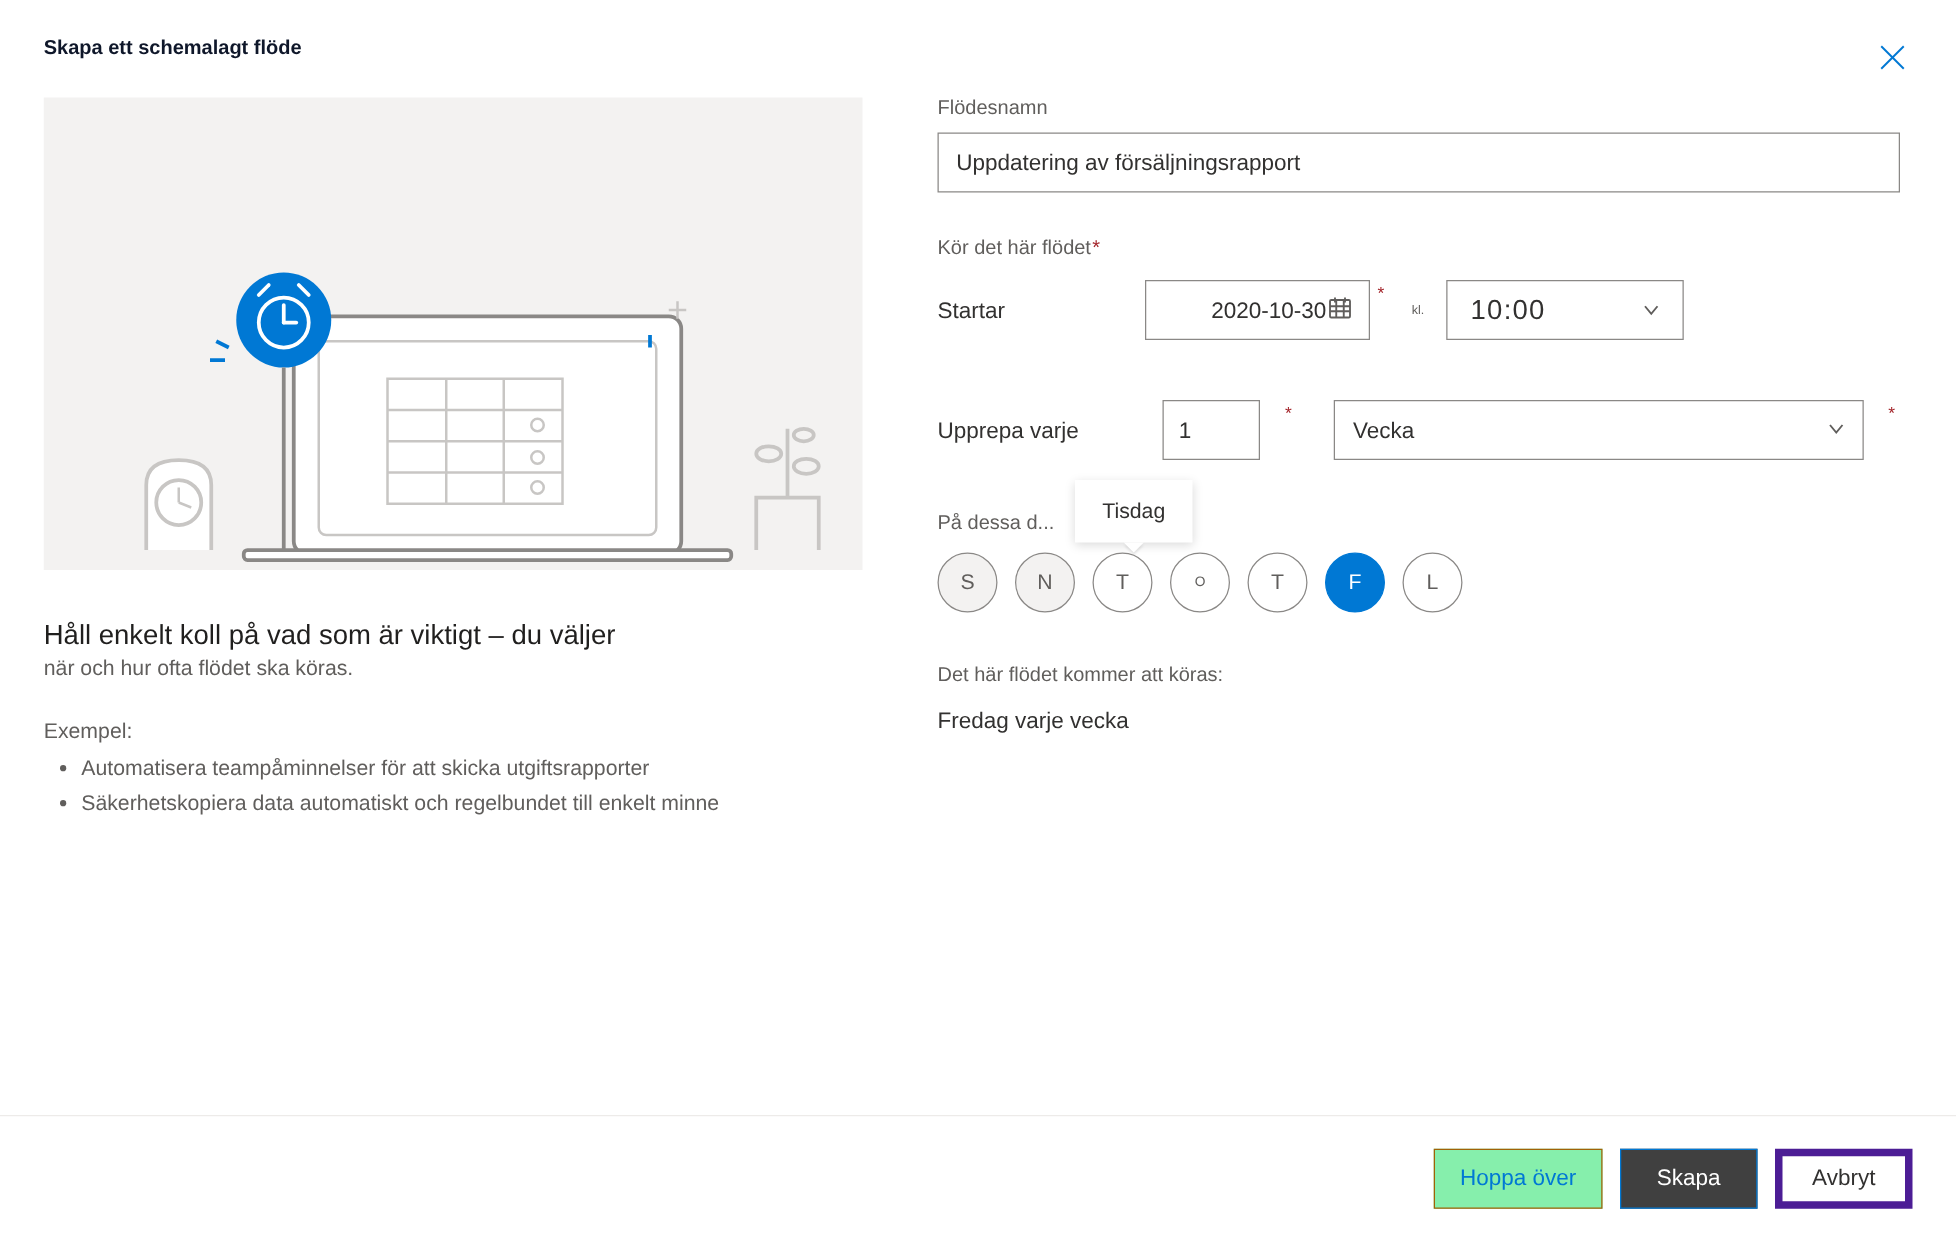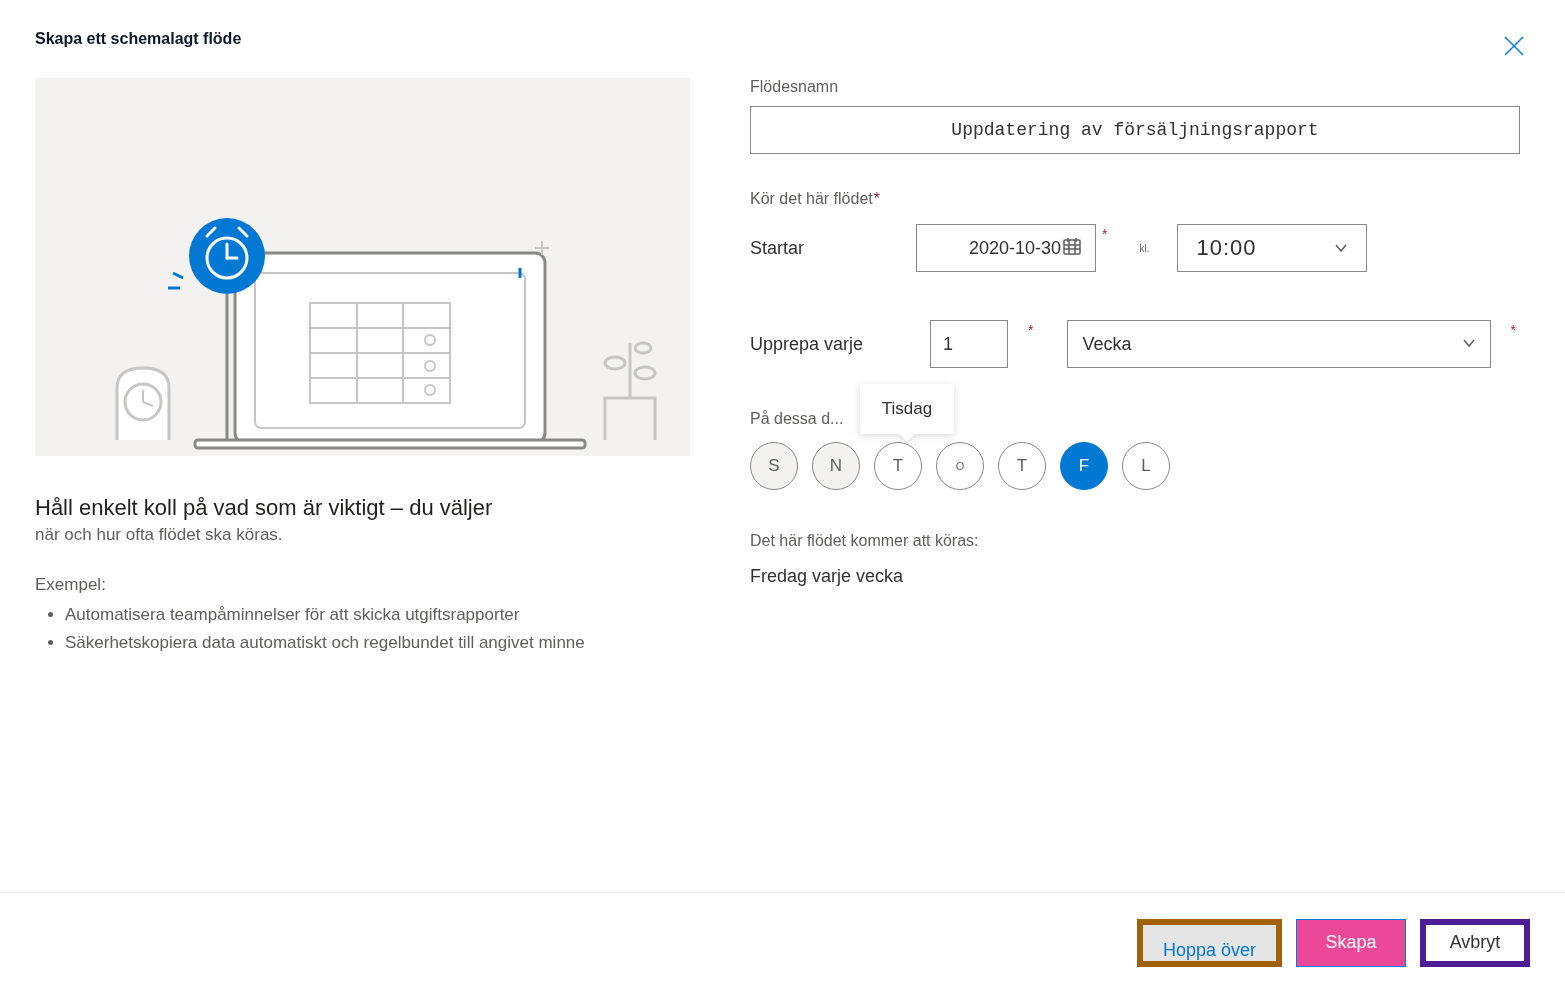--- a/index.html
+++ b/index.html
@@ -93,22 +93,21 @@
     display: block;
   }
   .required { color: #a4262c; margin-left: 1px; }
   .text-input {
     width: 100%;
     height: 48px;
     padding: 0 14px;
     font-size: 18px;
     color: #323130;
     border: 1px solid #8a8886;
-    font-family: Liberation Mono, monospace;
-    text-align: center;
+    font-family: Liberation Sans, sans-serif;
   }
 
   .section-label {
     font-size: 16px;
     color: #605e5c;
     margin: 36px 0 16px 0;
   }
   .run-row {
     display: flex;
     align-items: center;
@@ -128,21 +127,21 @@
     font-size: 18px;
     background: #fff;
   }
   .date-box { width: 180px; padding: 0 12px; justify-content: flex-end; }
   .time-box { width: 190px; padding: 0 18px; justify-content: space-between; letter-spacing: 1px; font-size: 22px;}
   .num-box  { width: 78px;  padding: 0 12px; }
   .unit-box { flex: 1; padding: 16px 14px; justify-content: space-between; }
   .tiny-kl {
     font-size: 10px;
     color: #605e5c;
-    margin: 0 12px;
+    margin: 0 2px;
   }
   .req-outside {
     color: #a4262c;
     font-size: 14px;
     margin-left: -10px;
     margin-right: 4px;
     align-self: flex-start;
     padding-top: 2px;
   }
 
@@ -238,27 +237,26 @@
     min-width: 110px;
     padding: 0 20px;
     font-size: 18px;
     font-family: inherit;
     cursor: pointer;
     display: inline-flex;
     align-items: center;
     justify-content: center;
   }
   .btn-link {
-    background: #e5e5e5;
-    border: 6px solid #a16207;
+    background: #86efac;
+    border: 1px solid #a16207;
     color: #0078d4;
-    align-items: flex-end;
   }
   .btn-primary {
-    background: #ec4899;
+    background: #404040;
     border: 1px solid #0078d4;
     color: #fff;
     text-align: right;
   }
   .btn-secondary {
     background: #fff;
     border: 6px solid #4c1d95;
     color: #323130;
   }
   .chev { width: 14px; height: 14px; }
@@ -327,21 +325,21 @@
           <line x1="507" y1="163" x2="507" y2="177" stroke="#c8c6c4" stroke-width="2"></line>
         </svg>
       </div>
 
       <div class="below-illus">
         <p class="headline">Håll enkelt koll på vad som är viktigt – du väljer</p>
         <p class="subhead">när och hur ofta flödet ska köras.</p>
         <div class="examples-label">Exempel:</div>
         <ul class="examples">
           <li>Automatisera teampåminnelser för att skicka utgiftsrapporter</li>
-          <li>Säkerhetskopiera data automatiskt och regelbundet till angivet minne</li>
+          <li>Säkerhetskopiera data automatiskt och regelbundet till enkelt minne</li>
         </ul>
       </div>
     </div>
 
     <div class="right">
 
       <label class="field-label">Flödesnamn</label>
       <input class="text-input" type="text" value="Uppdatering av försäljningsrapport" style="">
 
       <div class="section-label">

